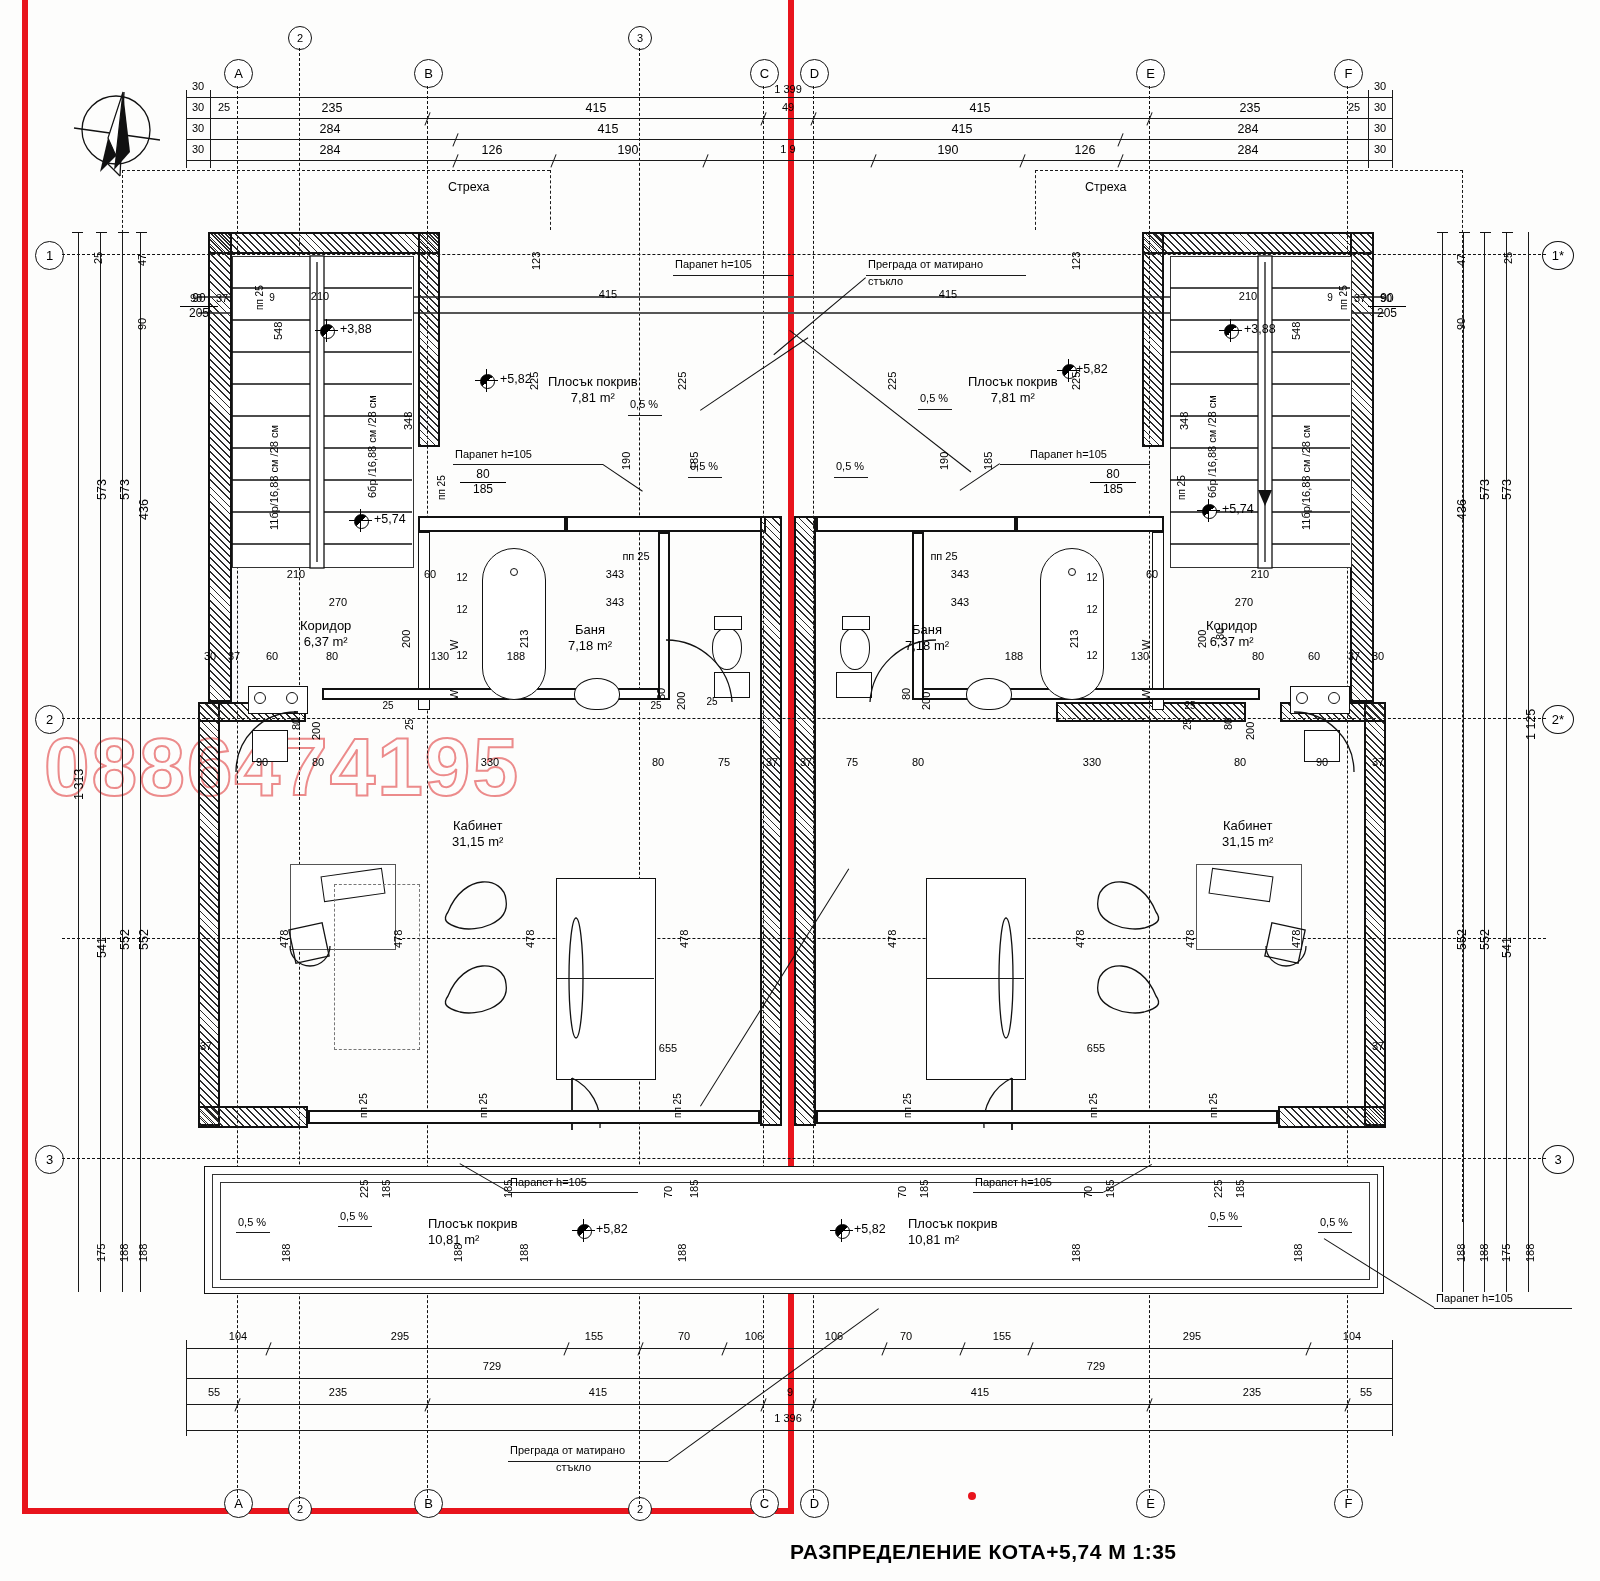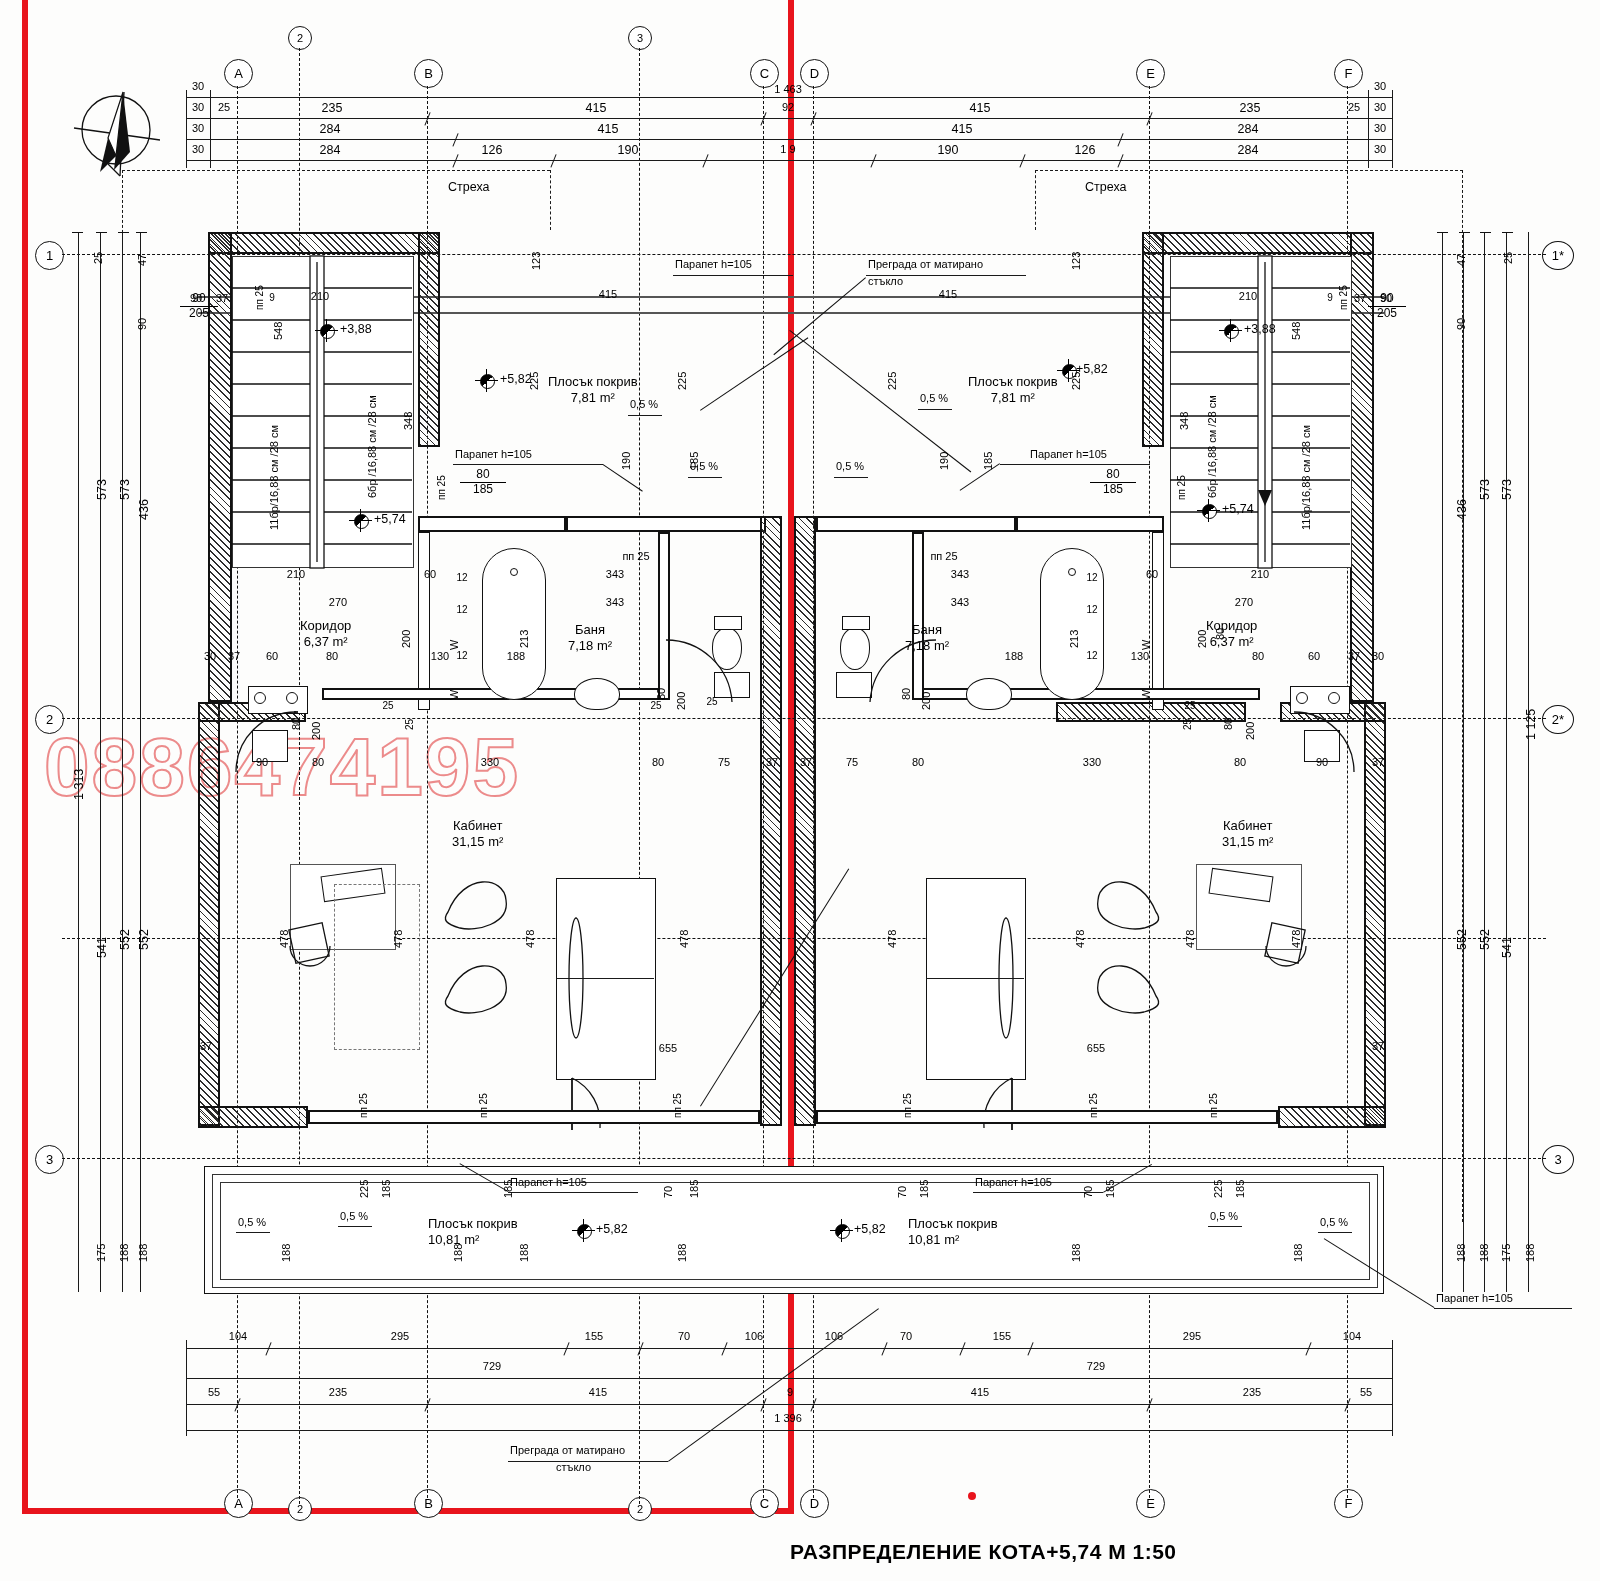--- a/index.html
+++ b/index.html
@@ -140,27 +140,27 @@
     <div class="ln h" style="left:186px;top:118px;width:1206px;"></div>
     <div class="ln h" style="left:186px;top:139px;width:1206px;"></div>
     <div class="ln h" style="left:186px;top:160px;width:1206px;"></div>
     <div class="ln v" style="left:186px;top:90px;height:78px;"></div>
     <div class="ln v" style="left:1392px;top:90px;height:78px;"></div>
     <div class="ln v" style="left:210px;top:90px;height:78px;"></div>
     <div class="ln v" style="left:1368px;top:90px;height:78px;"></div>
 
     <div class="txt c sm" style="left:198px;top:80px;">30</div>
     <div class="txt c sm" style="left:1380px;top:80px;">30</div>
-    <div class="txt c sm" style="left:788px;top:83px;">1 463</div>
+    <div class="txt c sm" style="left:788px;top:83px;">1 399</div>
 
     <div class="txt c sm" style="left:198px;top:101px;">30</div>
     <div class="txt c sm" style="left:224px;top:101px;">25</div>
     <div class="txt c" style="left:332px;top:101px;">235</div>
     <div class="txt c" style="left:596px;top:101px;">415</div>
-    <div class="txt c sm" style="left:788px;top:101px;">92</div>
+    <div class="txt c sm" style="left:788px;top:101px;">49</div>
     <div class="txt c" style="left:980px;top:101px;">415</div>
     <div class="txt c" style="left:1250px;top:101px;">235</div>
     <div class="txt c sm" style="left:1354px;top:101px;">25</div>
     <div class="txt c sm" style="left:1380px;top:101px;">30</div>
 
     <div class="txt c sm" style="left:198px;top:122px;">30</div>
     <div class="txt c" style="left:330px;top:122px;">284</div>
     <div class="txt c" style="left:608px;top:122px;">415</div>
     <div class="txt c" style="left:962px;top:122px;">415</div>
     <div class="txt c" style="left:1248px;top:122px;">284</div>
@@ -754,15 +754,15 @@
   </div>
 
   <div class="txt sm" style="left:510px;top:1444px;">Преграда от матирано</div>
   <div class="ln h" style="left:508px;top:1461px;width:160px;"></div>
   <div class="txt sm" style="left:556px;top:1461px;">стъкло</div>
   <div class="lead" style="left:668px;top:1461px;width:260px;transform:rotate(-36deg);"></div>
 
   <div class="lead" style="left:700px;top:1106px;width:280px;transform:rotate(-58deg);"></div>
   <div class="lead" style="left:1180px;top:1286px;width:260px;transform:rotate(-30deg);opacity:0;"></div>
 
-  <div class="title c" style="left:790px;top:1540px;">РАЗПРЕДЕЛЕНИЕ КОТА+5,74   М 1:50</div>
+  <div class="title c" style="left:790px;top:1540px;">РАЗПРЕДЕЛЕНИЕ КОТА+5,74   М 1:35</div>
 
 </div>
 
 </body></html>

